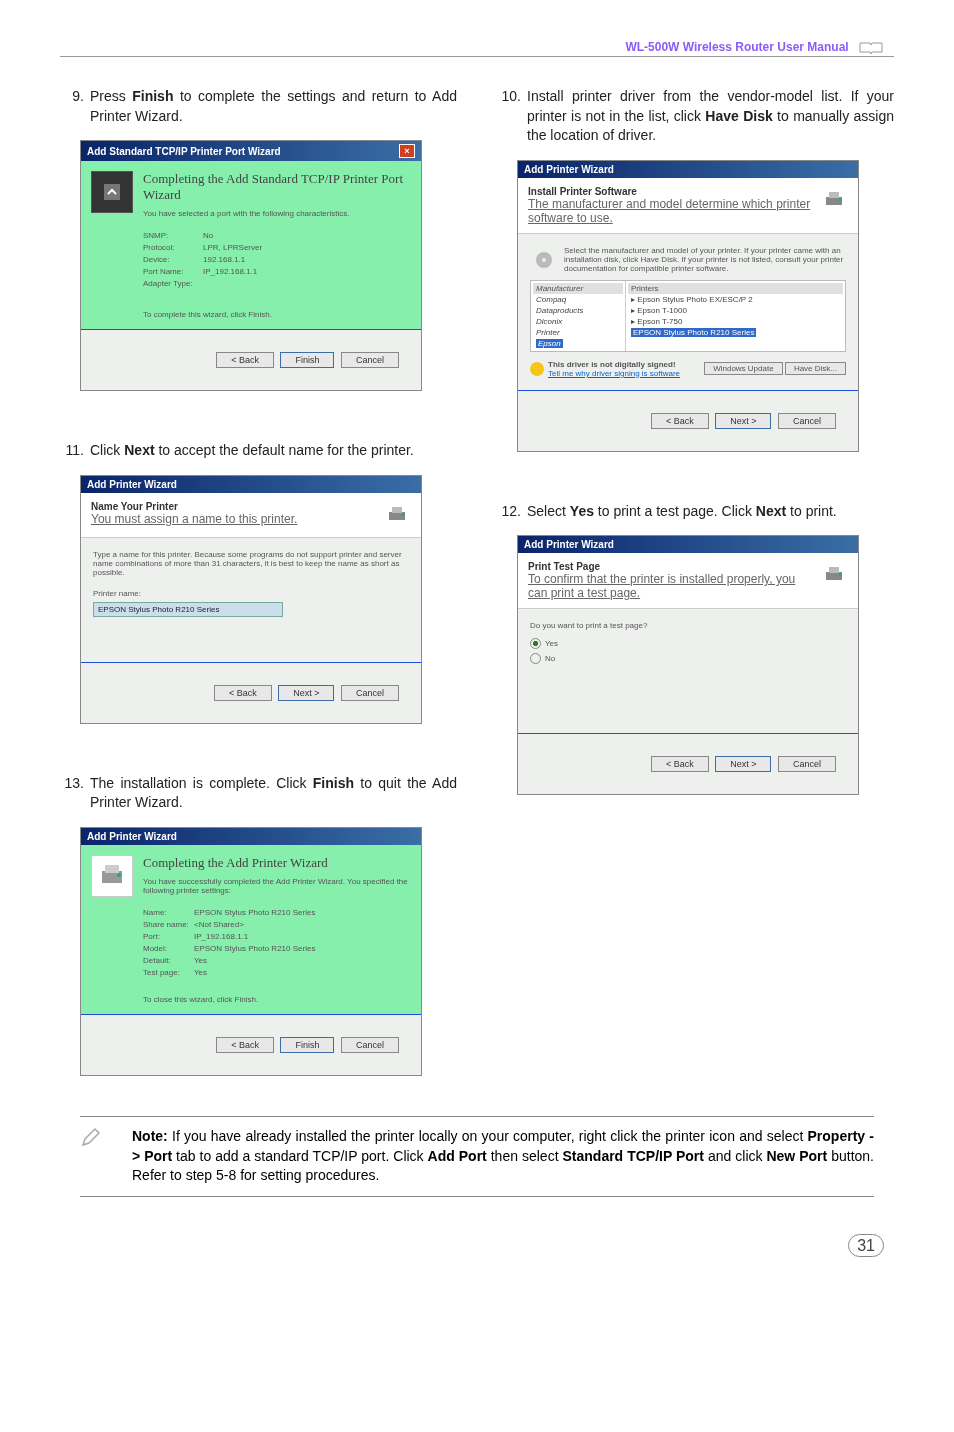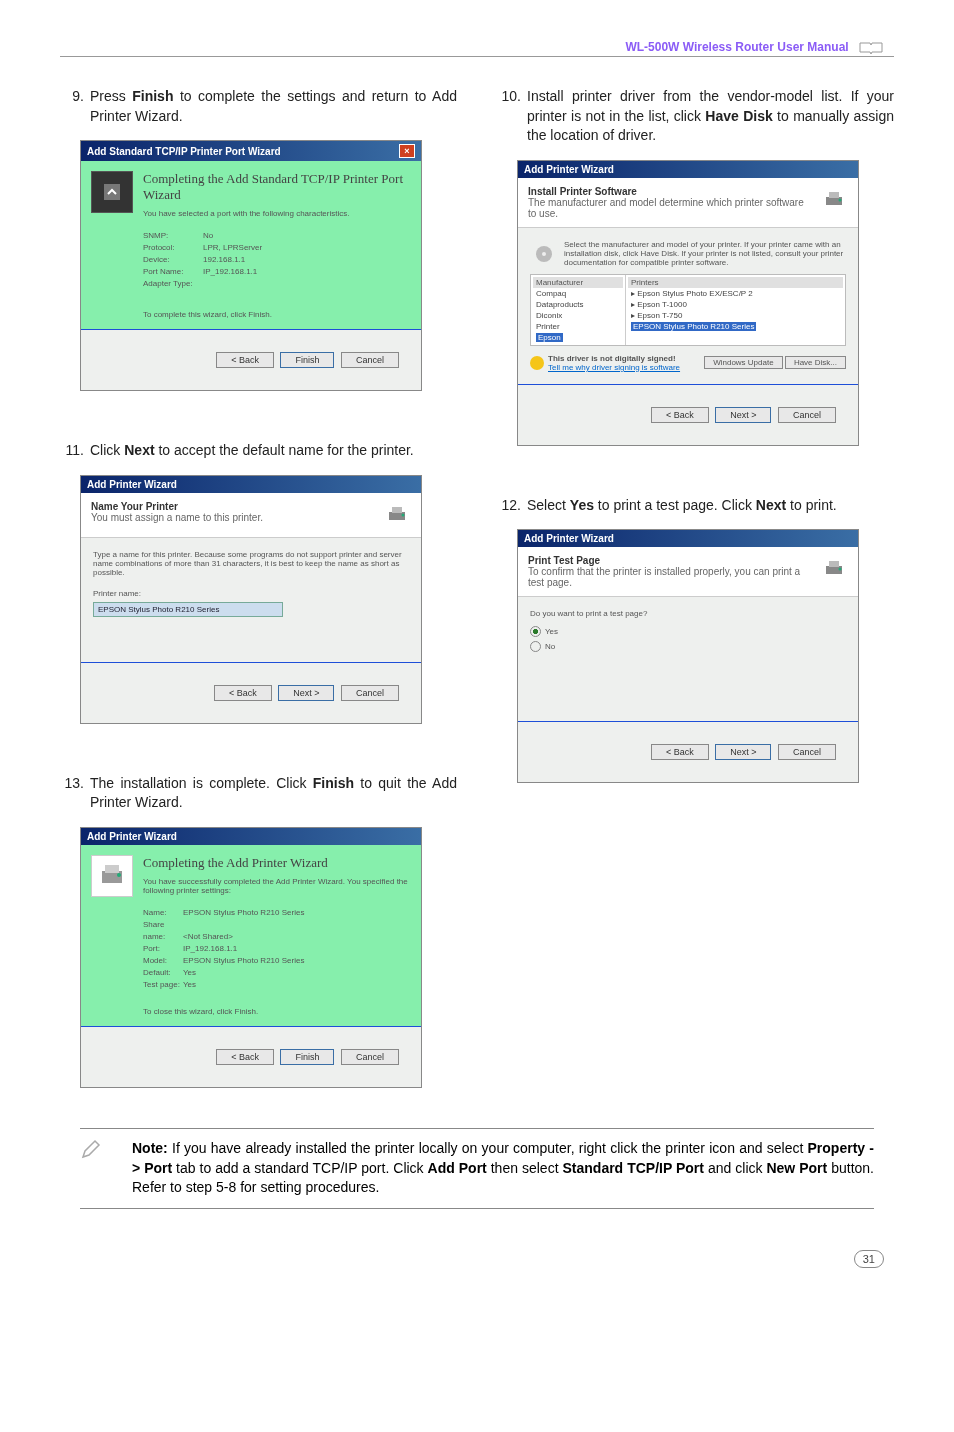--- a/index.html
+++ b/index.html
@@ -113,21 +113,21 @@
   .dialog-header-sub {
     background:#fff;
     border-bottom:1px solid #ccc;
     padding:8px 10px;
     display:flex;
     justify-content:space-between;
     align-items:flex-start;
     gap:8px;
   }
   .dialog-header-sub .t { font-size:10px; font-weight:bold; color:#333;}
-  .dialog-header-sub .st { font-size:10px; color:#666;}
+  .dialog-header-sub .st { font-size:12px; color:#666;text-decoration:underline;}
   .small-icon {
     width:28px;height:28px;background:#fff;border:none;flex-shrink:0;
     display:flex;align-items:center;justify-content:center;
   }
   .panel-grey {
     background:#eef0ee;
     padding:12px;
     font-size:8px;
     color:#555;
     min-height:100px;
@@ -145,20 +145,21 @@
     display:flex;
     border:1px solid #bbb;
     background:#fff;
     font-size:8px;
     margin-top:6px;
   }
   .list-box .lcol {
     border-right:1px solid #ccc;
     width:90px;
     padding:2px;
+    font-style:italic;
   }
   .list-box .rcol { flex:1; padding:2px;}
   .list-box .hdr { background:#e0e0e0; padding:1px 3px; font-weight:normal;}
   .list-box .item { padding:1px 3px; color:#444;}
   .hl { background:#3169c6; color:#fff; padding:0 2px;}
   .sig-row { display:flex; justify-content:space-between; align-items:center; margin-top:8px; gap:6px;}
   .sig-row .sml-btn { border:1px solid #888; background:#e8e8e8; font-size:8px; padding:1px 8px;}
   .yellow-icon { width:14px;height:14px;background:#f5c518;border-radius:50%;flex-shrink:0;display:inline-block;margin-right:4px;}
   .green-dot { color:#2a7a2a;}
   
@@ -183,27 +184,27 @@
   .page-num {
     position: relative;
     text-align: right;
     margin-top: 40px;
     padding-right: 10px;
   }
   .page-num span {
     border: 1px solid #888;
     border-radius: 12px;
     padding: 2px 8px;
-    font-size: 11px;
+    font-size: 16px;
     color: #444;
   }
   .radio { display:inline-block;width:9px;height:9px;border:1px solid #888;border-radius:50%;margin-right:4px;vertical-align:middle;}
   .radio.sel { background: radial-gradient(circle,#2a7a2a 40%,transparent 45%);}
   .share-kv { font-size:8px; color:#555; line-height:1.5;}
-  .share-kv .lbl { display:inline-block; width:40px;}
+  .share-kv .lbl { display:inline-block; width:51px;}
 </style>
 </head>
 <body>
 
 <div class="page">
   <div class="header-bar">
     <span>WL-500W Wireless Router User Manual</span>
     <svg width="26" height="16">
         <path d="M2 12 L12 12 L13 14 L14 12 L24 12 L24 3 L14 3 L13 5 L12 3 L2 3 Z" fill="none" stroke="#999" stroke-width="1"></path>
       </svg>

